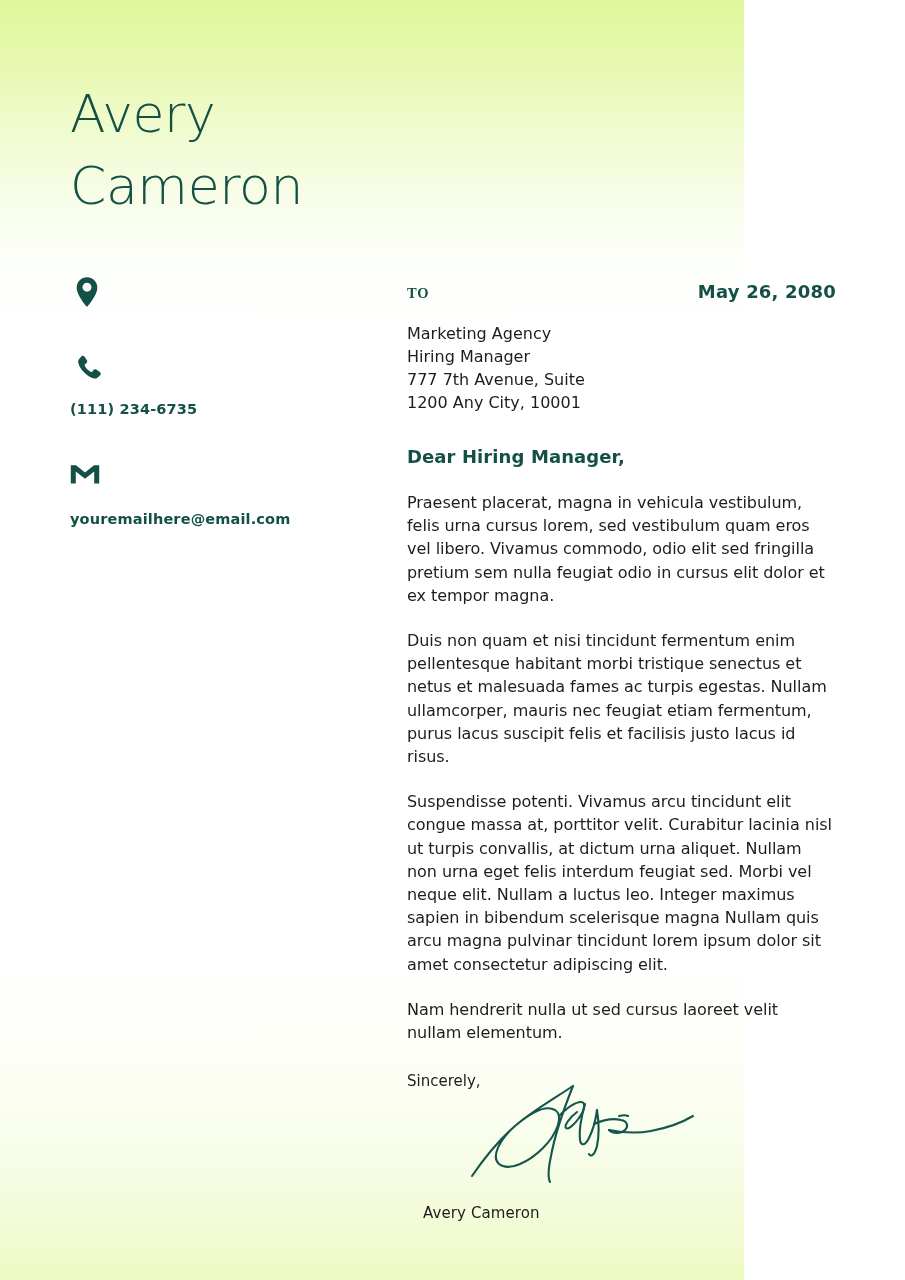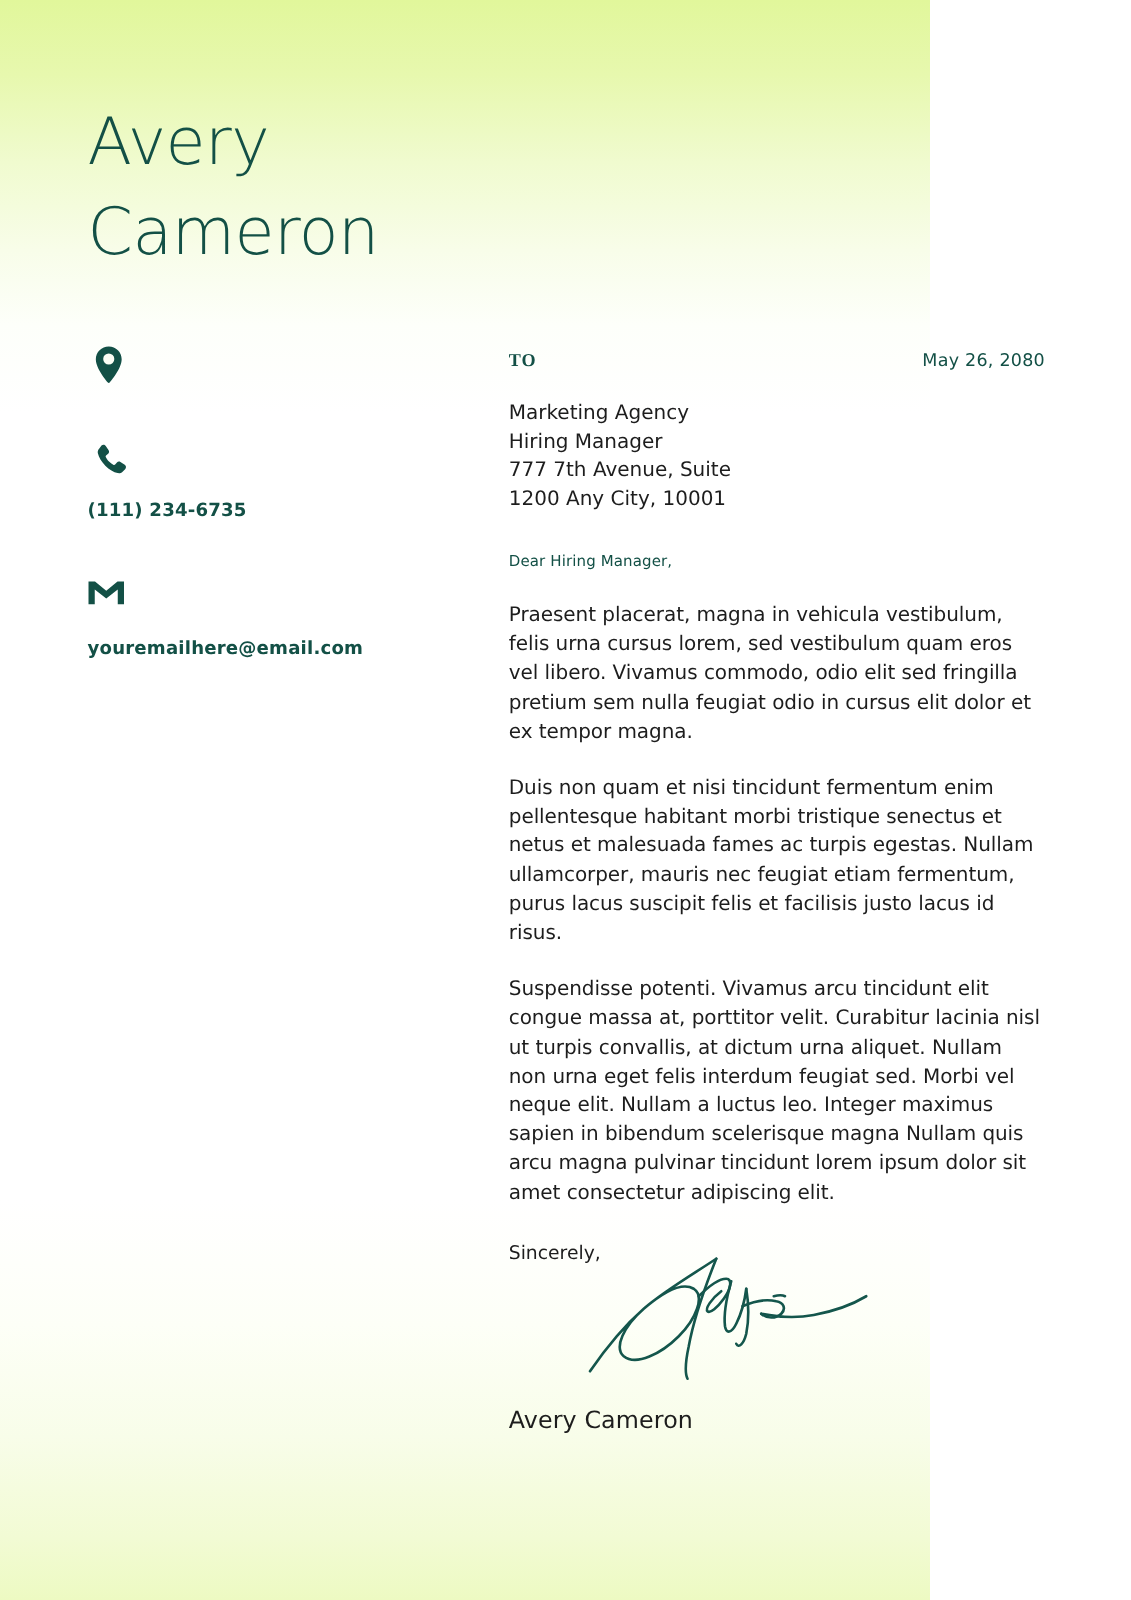--- a/index.html
+++ b/index.html
@@ -90,36 +90,36 @@
     margin-bottom: 20px;
   }
   .to-label {
     font-size: 14.5px;
     font-weight: bold;
     letter-spacing: 0.8px;
     color: #135046;
     font-family: Liberation Serif, serif;
   }
   .date {
-    font-size: 14px;
-    font-weight: normal;
+    font-size: 18px;
+    font-weight: bold;
     letter-spacing: 0.2px;
     color: #135046;
   }
   #recipient {
     font-size: 16px;
     line-height: 23px;
     color: #1d1d1d;
     margin-bottom: 32px;
   }
   #recipient div { white-space: pre; }
 
   .salutation {
-    font-size: 12px;
-    font-weight: normal;
+    font-size: 18px;
+    font-weight: bold;
     color: #135046;
     letter-spacing: 0.1px;
     margin-bottom: 24px;
   }
   .para {
     font-size: 16px;
     line-height: 23.2px;
     color: #1d1d1d;
     margin-bottom: 22px;
     letter-spacing: -0.05px;
@@ -133,23 +133,24 @@
   #signature-area {
     position: relative;
     height: 112px;
   }
   #signature-svg {
     position: absolute;
     left: 62px;
     top: -16px;
   }
   .sign-name {
-    font-size: 19px;
+    font-size: 15px;
     color: #1d1d1d;
     letter-spacing: 0.1px;
+    margin-left: 16px;
   }
 </style>
 </head>
 <body>
 
 <div id="page">
 
   <div id="name-block">
     <div class="name-line">Avery</div>
     <div class="name-line">Cameron</div>
@@ -202,20 +203,21 @@
       <div>Hiring Manager</div>
       <div>777 7th Avenue, Suite</div>
       <div>1200 Any City, 10001</div>
     </div>
 
     <div class="salutation">Dear Hiring Manager,</div>
 
     <p class="para">Praesent placerat, magna in vehicula vestibulum, felis urna cursus lorem, sed vestibulum quam eros vel libero. Vivamus commodo, odio elit sed fringilla pretium sem nulla feugiat odio in cursus elit dolor et ex tempor magna.</p>
     <p class="para">Duis non quam et nisi tincidunt fermentum enim pellentesque habitant morbi tristique senectus et netus et malesuada fames ac turpis egestas. Nullam ullamcorper, mauris nec feugiat etiam fermentum, purus lacus suscipit felis et facilisis justo lacus id risus.</p>
     <p class="para">Suspendisse potenti. Vivamus arcu tincidunt elit congue massa at, porttitor velit. Curabitur lacinia nisl ut turpis convallis, at dictum urna aliquet. Nullam non urna eget felis interdum feugiat sed. Morbi vel neque elit. Nullam a luctus leo. Integer maximus sapien in bibendum scelerisque magna Nullam quis arcu magna pulvinar tincidunt lorem ipsum dolor sit amet consectetur adipiscing elit.</p>
+    <p class="para">Nam hendrerit nulla ut sed cursus laoreet velit nullam elementum.</p>
 
     <div class="closing">Sincerely,</div>
 
     <div id="signature-area">
       <svg id="signature-svg" width="230" height="110" viewBox="0 0 230 110" aria-hidden="true">
         <g fill="none" stroke="#14564c" stroke-width="2.1" stroke-linecap="round" stroke-linejoin="round">
           <path d="M3 100 C 14 84, 30 64, 46 50 C 60 38, 76 28, 86 34 C 95 40, 88 58, 74 72 C 60 86, 40 96, 30 88 C 22 81, 30 64, 46 50 C 62 36, 86 22, 104 10"></path>
           <path d="M104 10 C 96 30, 86 58, 82 80 C 79 94, 79 102, 81 106"></path>
           <path d="M90 40 C 98 32, 106 26, 112 26 C 117 26, 116 34, 110 42 C 105 49, 99 54, 97 52 C 95 50, 100 42, 108 36"></path>
           <path d="M116 28 C 112 42, 110 56, 111 64 C 112 70, 116 70, 120 62 C 124 54, 127 42, 128 34"></path>

